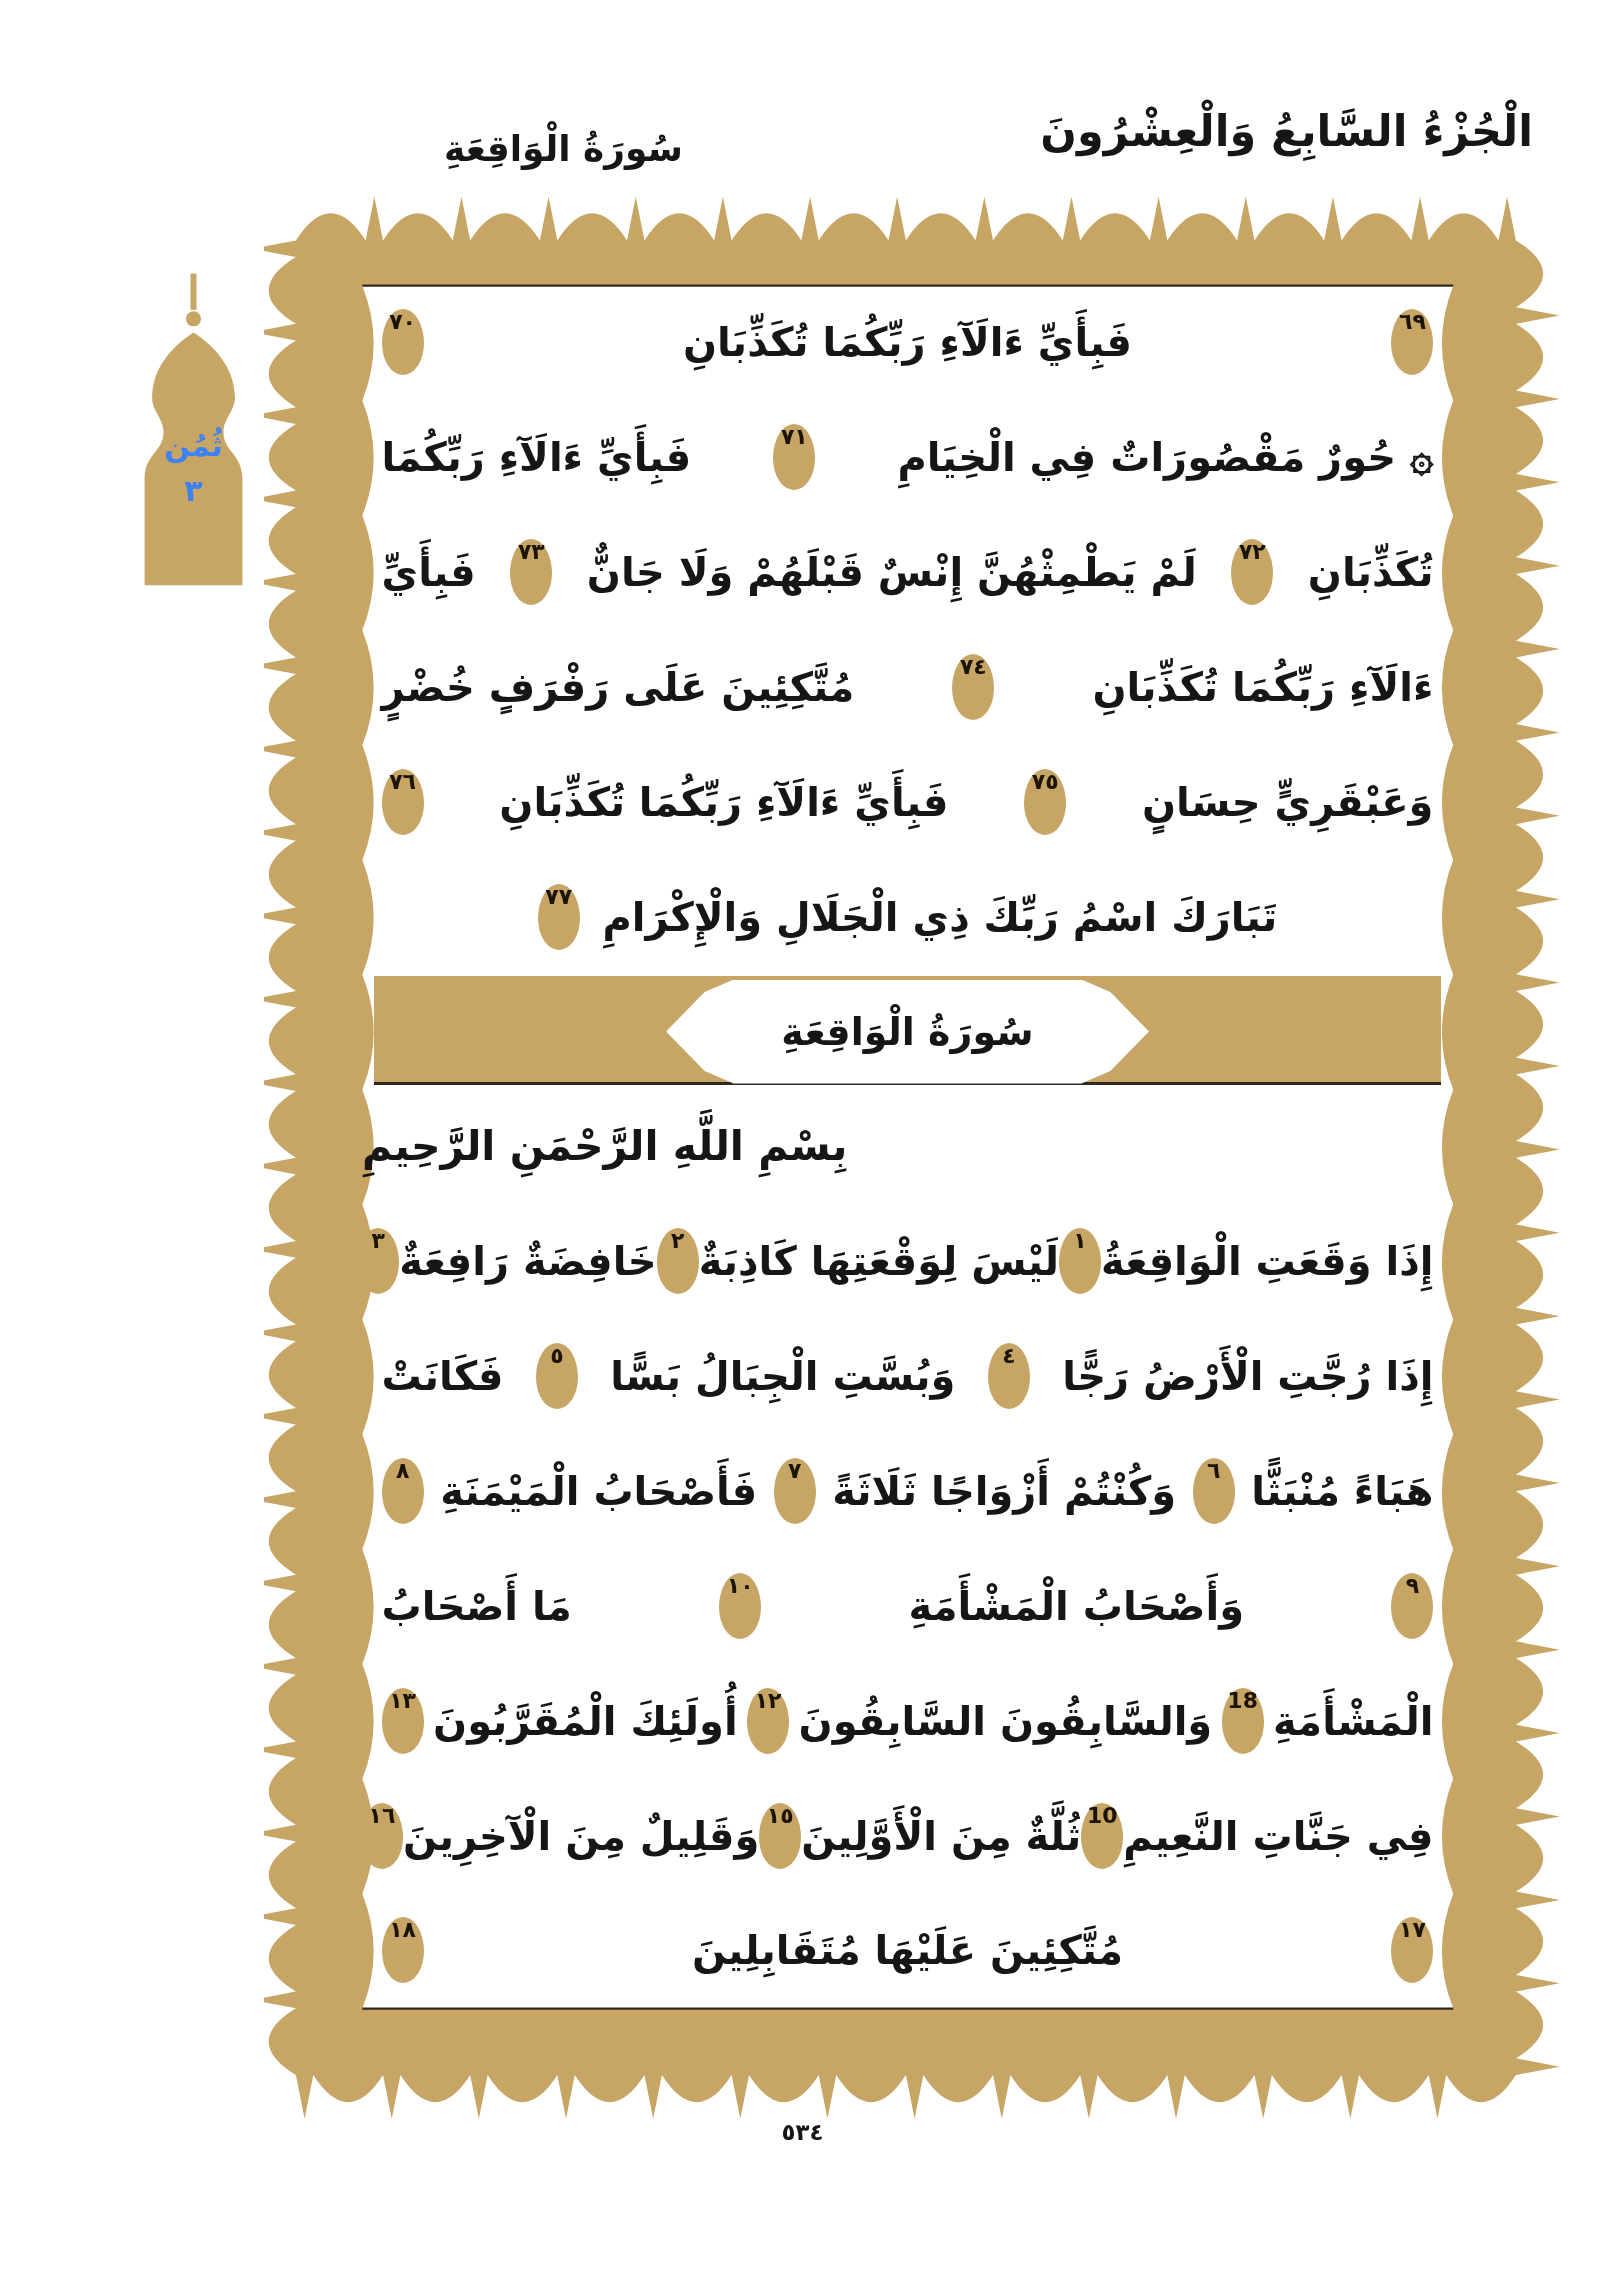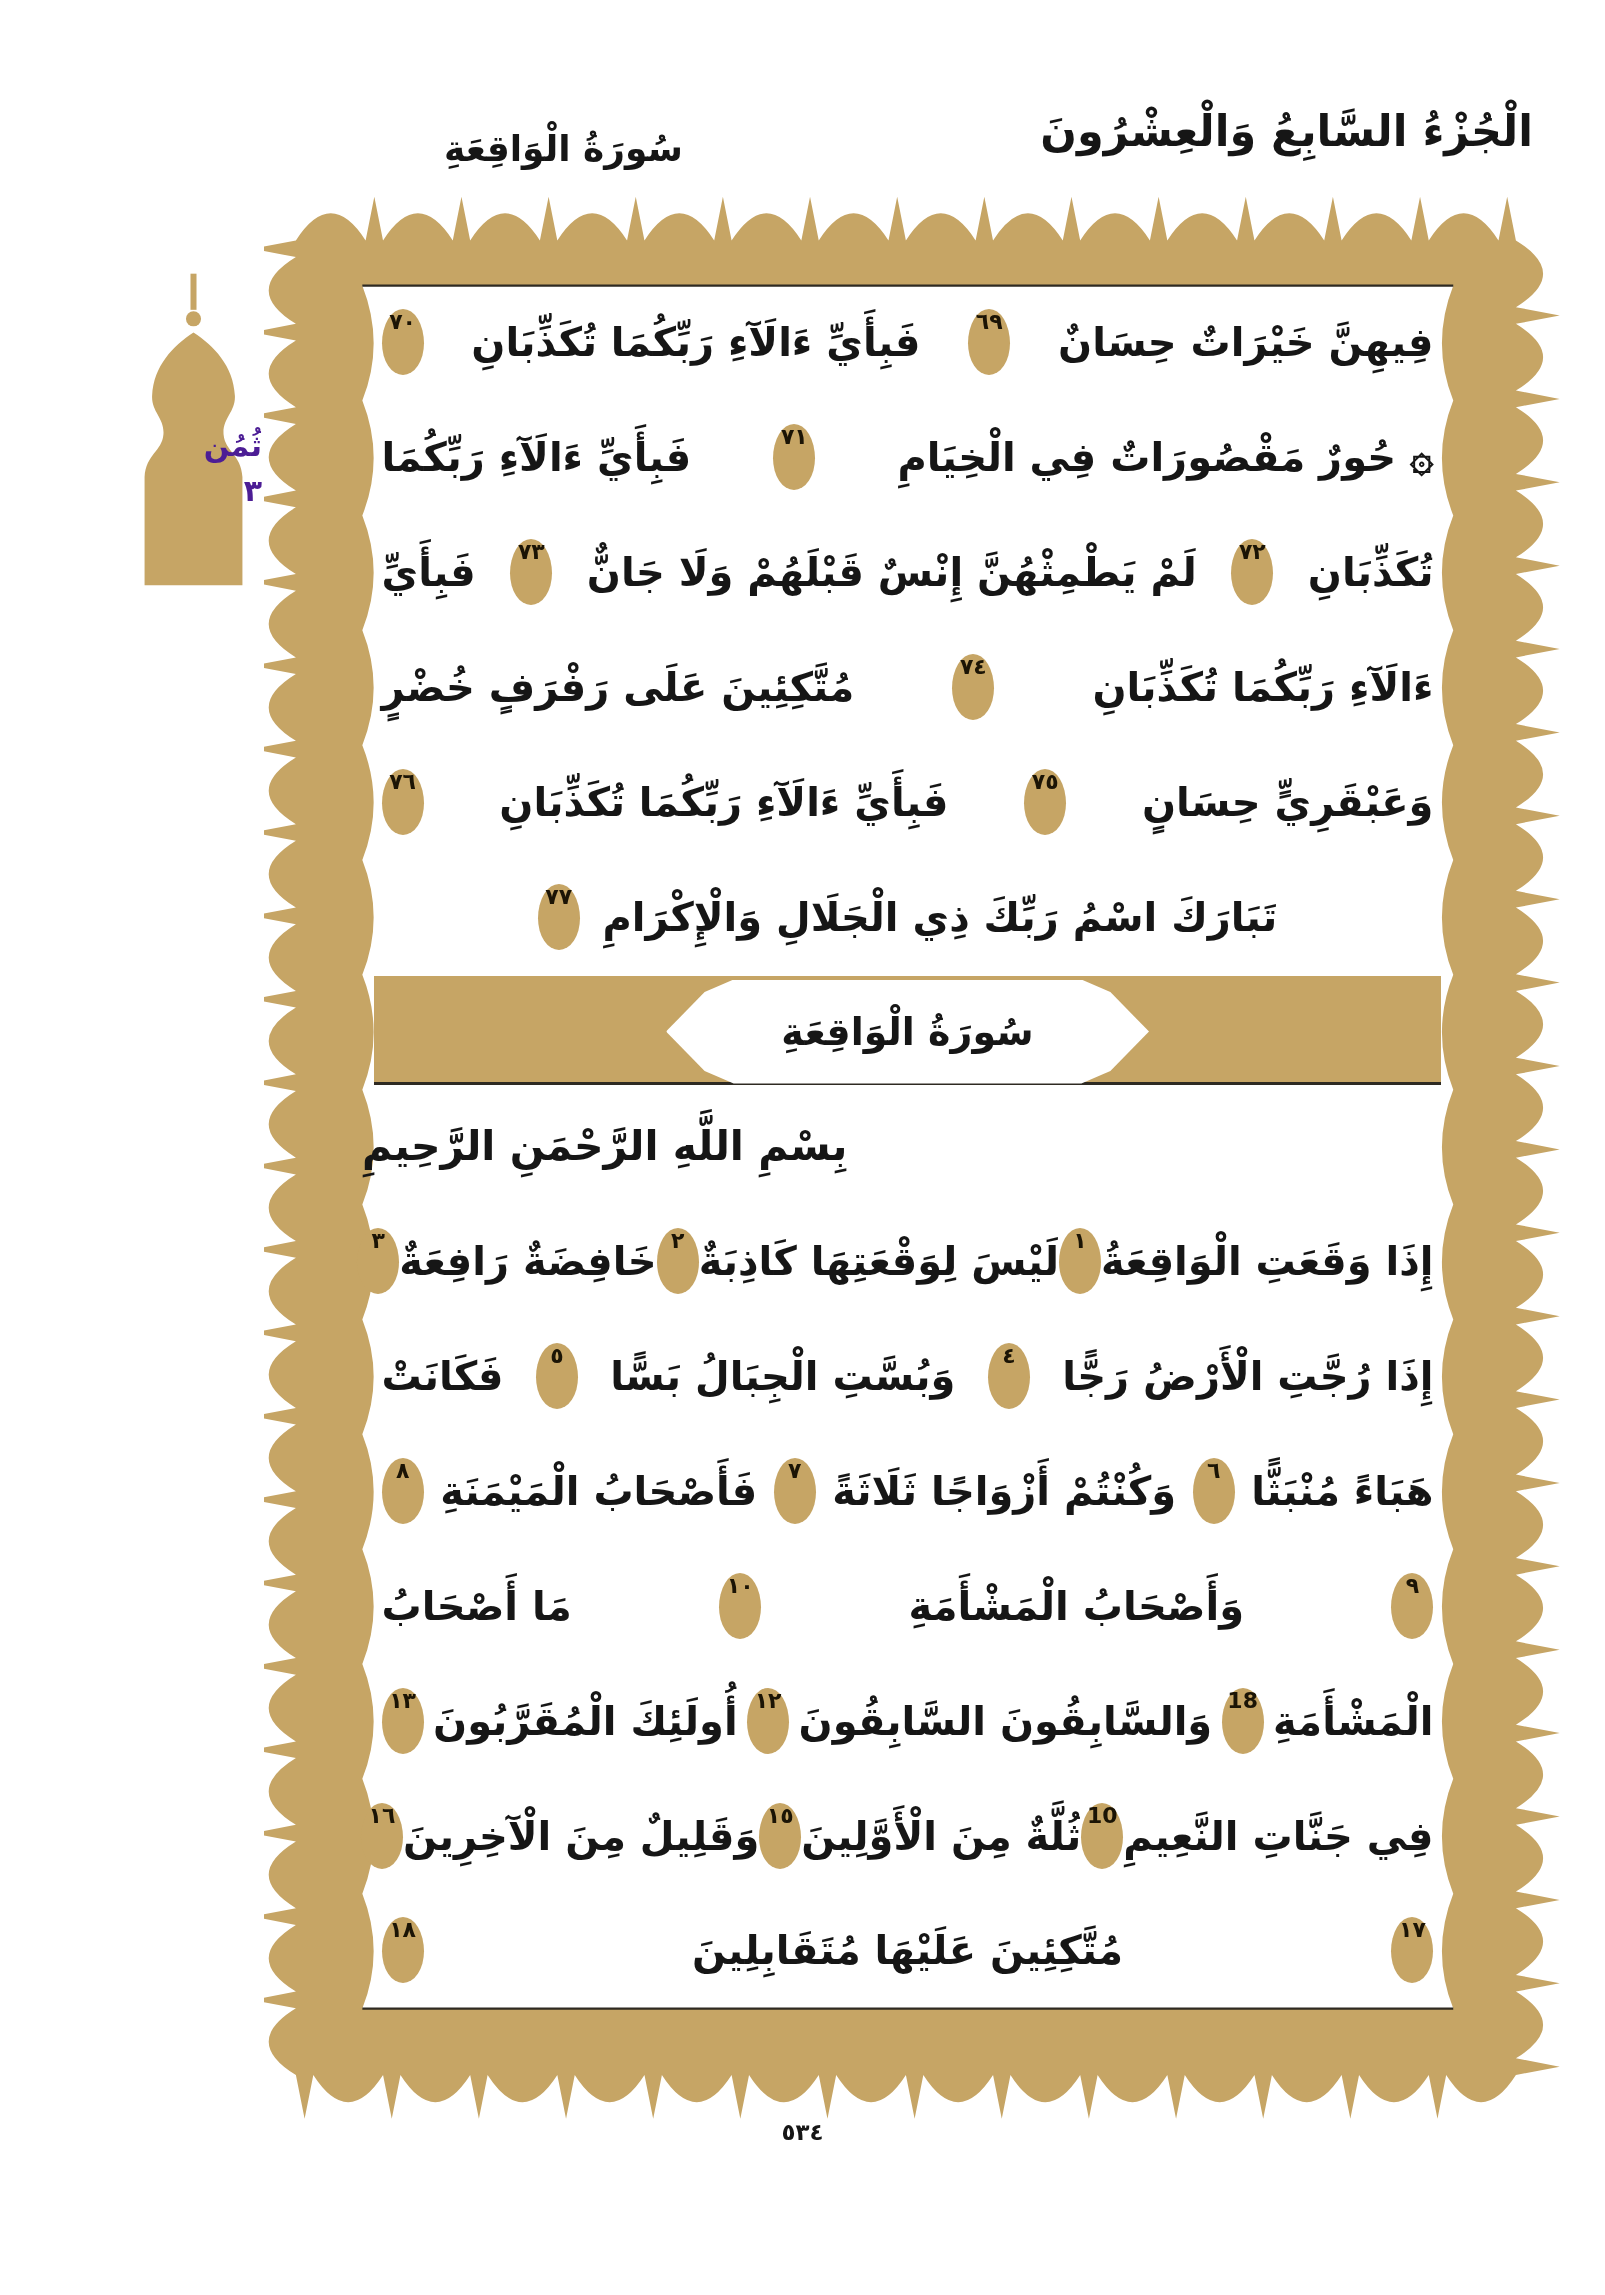--- a/index.html
+++ b/index.html
@@ -23,22 +23,22 @@
   .hdr-left  { top: 128px; left: 420px; width: 287px; text-align: center; font-size: 36px; }
 
   .frame { position: absolute; left: 264px; top: 174px; }
   .gold-fill { fill: var(--gold); }
   .keyline { stroke: var(--hairline); stroke-width: 3; }
 
   .thumn { position: absolute; left: 125px; top: 273px; width: 137px; height: 313px; }
   .thumn svg { position: absolute; inset: 0; }
   .thumn-text {
     position: absolute; left: 0; right: 0; top: 150px;
-    font-weight: bold; font-size: 30px;
-    line-height: 1.5; direction: rtl; color: #4c1d95;
+    text-align: center; font-weight: bold; font-size: 30px;
+    line-height: 1.5; direction: rtl; color: #3b82f6;
   }
 
   .text-area {
     position: absolute;
     left: 362px; top: 285px;
     width: 1091px; height: 1723px;
     display: flex; flex-direction: column;
   }
   .line {
     flex: 1;
@@ -118,21 +118,20 @@
   </div>
 
   <svg class="frame" width="1314" height="1978" viewBox="0 0 1740 2620">
     <path id="frame-path" class="gold-fill" fill-rule="evenodd" d="M 42 88 Q 88.17142857142858 16 134.34285714285716 88 L 145.8857142857143 30 L 157.42857142857144 88 Q 203.60000000000002 16 249.7714285714286 88 L 261.31428571428575 30 L 272.8571428571429 88 Q 319.02857142857147 16 365.20000000000005 88 L 376.7428571428572 30 L 388.28571428571433 88 Q 434.45714285714286 16 480.62857142857143 88 L 492.1714285714286 30 L 503.7142857142857 88 Q 549.8857142857144 16 596.0571428571429 88 L 607.6 30 L 619.1428571428571 88 Q 665.3142857142857 16 711.4857142857143 88 L 723.0285714285714 30 L 734.5714285714286 88 Q 780.7428571428571 16 826.9142857142857 88 L 838.4571428571428 30 L 850 88 Q 896.1714285714286 16 942.3428571428572 88 L 953.8857142857142 30 L 965.4285714285714 88 Q 1011.6 16 1057.7714285714287 88 L 1069.3142857142857 30 L 1080.857142857143 88 Q 1127.0285714285715 16 1173.2 88 L 1184.7428571428572 30 L 1196.2857142857142 88 Q 1242.4571428571428 16 1288.6285714285714 88 L 1300.1714285714286 30 L 1311.7142857142856 88 Q 1357.8857142857144 16 1404.057142857143 88 L 1415.6000000000001 30 L 1427.142857142857 88 Q 1473.3142857142857 16 1519.4857142857143 88 L 1531.0285714285715 30 L 1542.5714285714284 88 Q 1588.7428571428572 16 1634.9142857142858 88 L 1646.457142857143 30 L 1658 88 Q 1730 132.1818181818182 1658 176.36363636363637 L 1716 187.4090909090909 L 1658 198.45454545454544 Q 1730 242.63636363636363 1658 286.8181818181818 L 1716 297.8636363636364 L 1658 308.9090909090909 Q 1730 353.09090909090907 1658 397.27272727272725 L 1716 408.31818181818176 L 1658 419.3636363636363 Q 1730 463.54545454545456 1658 507.72727272727275 L 1716 518.7727272727273 L 1658 529.8181818181819 Q 1730 574 1658 618.1818181818181 L 1716 629.2272727272726 L 1658 640.2727272727273 Q 1730 684.4545454545455 1658 728.6363636363636 L 1716 739.6818181818181 L 1658 750.7272727272727 Q 1730 794.909090909091 1658 839.0909090909091 L 1716 850.1363636363636 L 1658 861.1818181818182 Q 1730 905.3636363636363 1658 949.5454545454545 L 1716 960.590909090909 L 1658 971.6363636363636 Q 1730 1015.8181818181818 1658 1060 L 1716 1071.0454545454545 L 1658 1082.090909090909 Q 1730 1126.2727272727273 1658 1170.4545454545455 L 1716 1181.5 L 1658 1192.5454545454545 Q 1730 1236.7272727272727 1658 1280.909090909091 L 1716 1291.9545454545455 L 1658 1303 Q 1730 1347.1818181818182 1658 1391.3636363636365 L 1716 1402.409090909091 L 1658 1413.4545454545455 Q 1730 1457.6363636363637 1658 1501.818181818182 L 1716 1512.8636363636365 L 1658 1523.909090909091 Q 1730 1568.0909090909092 1658 1612.2727272727275 L 1716 1623.318181818182 L 1658 1634.3636363636365 Q 1730 1678.5454545454545 1658 1722.7272727272725 L 1716 1733.7727272727273 L 1658 1744.8181818181818 Q 1730 1789 1658 1833.181818181818 L 1716 1844.2272727272727 L 1658 1855.2727272727273 Q 1730 1899.4545454545455 1658 1943.6363636363635 L 1716 1954.6818181818182 L 1658 1965.7272727272727 Q 1730 2009.909090909091 1658 2054.090909090909 L 1716 2065.1363636363635 L 1658 2076.181818181818 Q 1730 2120.363636363636 1658 2164.5454545454545 L 1716 2175.590909090909 L 1658 2186.6363636363635 Q 1730 2230.8181818181815 1658 2275 L 1716 2286.0454545454545 L 1658 2297.090909090909 Q 1730 2341.272727272727 1658 2385.4545454545455 L 1716 2396.5 L 1658 2407.5454545454545 Q 1730 2451.7272727272725 1658 2495.909090909091 L 1716 2506.9545454545455 L 1658 2518 Q 1611.8285714285714 2590 1565.6571428571428 2518 L 1554.1142857142856 2576 L 1542.5714285714287 2518 Q 1496.4 2590 1450.2285714285715 2518 L 1438.6857142857143 2576 L 1427.1428571428573 2518 Q 1380.9714285714285 2590 1334.8 2518 L 1323.2571428571428 2576 L 1311.7142857142858 2518 Q 1265.5428571428572 2590 1219.3714285714286 2518 L 1207.8285714285714 2576 L 1196.2857142857144 2518 Q 1150.1142857142856 2590 1103.942857142857 2518 L 1092.3999999999999 2576 L 1080.857142857143 2518 Q 1034.6857142857143 2590 988.5142857142857 2518 L 976.9714285714286 2576 L 965.4285714285714 2518 Q 919.2571428571429 2590 873.0857142857143 2518 L 861.5428571428572 2576 L 850 2518 Q 803.8285714285714 2590 757.6571428571428 2518 L 746.1142857142858 2576 L 734.5714285714286 2518 Q 688.4 2590 642.2285714285714 2518 L 630.6857142857143 2576 L 619.1428571428571 2518 Q 572.9714285714285 2590 526.8 2518 L 515.2571428571429 2576 L 503.71428571428567 2518 Q 457.5428571428572 2590 411.3714285714286 2518 L 399.8285714285715 2576 L 388.28571428571433 2518 Q 342.11428571428564 2590 295.94285714285706 2518 L 284.3999999999999 2576 L 272.8571428571428 2518 Q 226.6857142857143 2590 180.51428571428573 2518 L 168.9714285714286 2576 L 157.42857142857144 2518 Q 111.25714285714275 2590 65.08571428571418 2518 L 53.542857142857045 2576 L 41.9999999999999 2518 Q -30 2473.818181818182 42 2429.6363636363635 L -16 2418.590909090909 L 42 2407.5454545454545 Q -30 2363.3636363636365 42 2319.181818181818 L -16 2308.1363636363635 L 42 2297.090909090909 Q -30 2252.909090909091 42 2208.7272727272725 L -16 2197.681818181818 L 42 2186.6363636363635 Q -30 2142.4545454545455 42 2098.272727272727 L -16 2087.2272727272725 L 42 2076.181818181818 Q -30 2031.9999999999998 42 1987.8181818181815 L -16 1976.772727272727 L 42 1965.7272727272725 Q -30 1921.5454545454545 42 1877.3636363636365 L -16 1866.3181818181818 L 42 1855.2727272727273 Q -30 1811.090909090909 42 1766.909090909091 L -16 1755.8636363636363 L 42 1744.8181818181818 Q -30 1700.6363636363637 42 1656.4545454545455 L -16 1645.409090909091 L 42 1634.3636363636365 Q -30 1590.1818181818182 42 1546 L -16 1534.9545454545455 L 42 1523.909090909091 Q -30 1479.7272727272727 42 1435.5454545454545 L -16 1424.5 L 42 1413.4545454545455 Q -30 1369.2727272727273 42 1325.090909090909 L -16 1314.0454545454545 L 42 1303 Q -30 1258.8181818181818 42 1214.6363636363635 L -16 1203.590909090909 L 42 1192.5454545454545 Q -30 1148.3636363636363 42 1104.181818181818 L -16 1093.1363636363635 L 42 1082.090909090909 Q -30 1037.9090909090908 42 993.7272727272726 L -16 982.6818181818181 L 42 971.6363636363635 Q -30 927.4545454545455 42 883.2727272727274 L -16 872.2272727272729 L 42 861.1818181818182 Q -30 817 42 772.8181818181819 L -16 761.7727272727274 L 42 750.7272727272727 Q -30 706.5454545454545 42 662.3636363636364 L -16 651.3181818181819 L 42 640.2727272727273 Q -30 596.090909090909 42 551.9090909090909 L -16 540.8636363636364 L 42 529.8181818181818 Q -30 485.63636363636357 42 441.4545454545454 L -16 430.4090909090909 L 42 419.3636363636363 Q -30 375.1818181818183 42 331.0000000000001 L -16 319.9545454545456 L 42 308.90909090909105 Q -30 264.7272727272728 42 220.54545454545462 L -16 209.50000000000009 L 42 198.45454545454555 Q -30 154.2727272727273 42 110.09090909090912 L -16 99.04545454545459 L 42 88.00000000000004 Z M 130 148 L 1575 148 Q 1545 224.06666666666666 1575 300.1333333333333 Q 1545 376.2 1575 452.26666666666665 Q 1545 528.3333333333333 1575 604.4 Q 1545 680.4666666666667 1575 756.5333333333333 Q 1545 832.5999999999999 1575 908.6666666666666 Q 1545 984.7333333333333 1575 1060.8 Q 1545 1136.8666666666666 1575 1212.9333333333334 Q 1545 1289 1575 1365.0666666666666 Q 1545 1441.1333333333332 1575 1517.1999999999998 Q 1545 1593.2666666666664 1575 1669.333333333333 Q 1545 1745.3999999999999 1575 1821.4666666666667 Q 1545 1897.5333333333333 1575 1973.6 Q 1545 2049.6666666666665 1575 2125.733333333333 Q 1545 2201.7999999999997 1575 2277.8666666666663 Q 1545 2353.9333333333334 1575 2430 L 130 2430 Q 160 2353.9333333333334 130 2277.866666666667 Q 160 2201.8 130 2125.7333333333336 Q 160 2049.666666666667 130 1973.6000000000004 Q 160 1897.5333333333333 130 1821.4666666666667 Q 160 1745.4 130 1669.3333333333335 Q 160 1593.2666666666669 130 1517.2000000000003 Q 160 1441.1333333333334 130 1365.0666666666666 Q 160 1289 130 1212.9333333333334 Q 160 1136.8666666666668 130 1060.8000000000002 Q 160 984.7333333333336 130 908.6666666666669 Q 160 832.6000000000001 130 756.5333333333334 Q 160 680.4666666666667 130 604.4 Q 160 528.3333333333335 130 452.26666666666677 Q 160 376.2000000000002 130 300.13333333333355 Q 160 224.06666666666655 130 147.9999999999999 Z"></path>
     <line id="keyline-top" class="keyline" x1="130" y1="148" x2="1575" y2="148"></line>
     <line id="keyline-bottom" class="keyline" x1="130" y1="2430" x2="1575" y2="2430"></line>
   </svg>
 
   <div class="text-area" id="text-area">
       <div class="line">
-        <span class="seg">فِيهِنَّ خَيْرَاتٌ حِسَانٌ</span>
         <span class="verse-marker">
           <span class="verse-num">٦٩</span>
         </span>
         <span class="seg">فَبِأَيِّ ءَالَآءِ رَبِّكُمَا تُكَذِّبَانِ</span>
         <span class="verse-marker">
           <span class="verse-num">٧٠</span>
         </span>
       </div>
       <div class="line">
         <span class="seg">۞ حُورٌ مَقْصُورَاتٌ فِي الْخِيَامِ</span>

